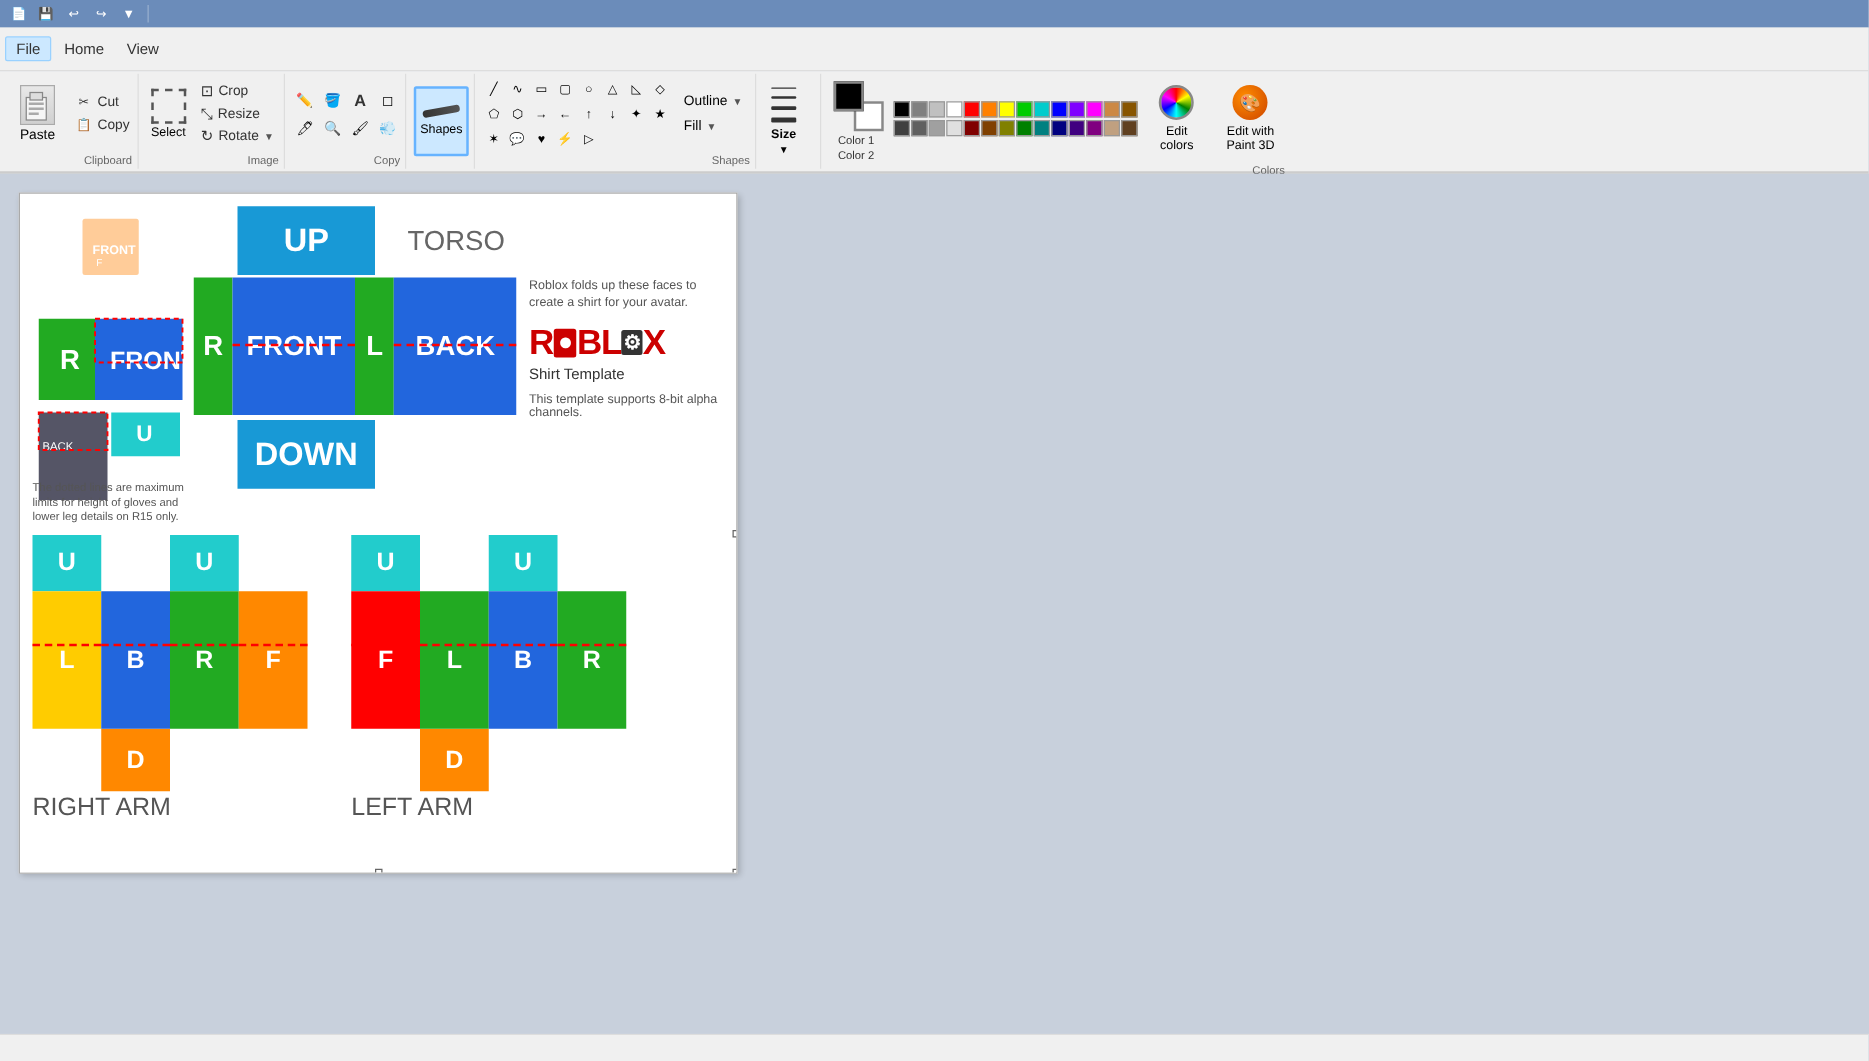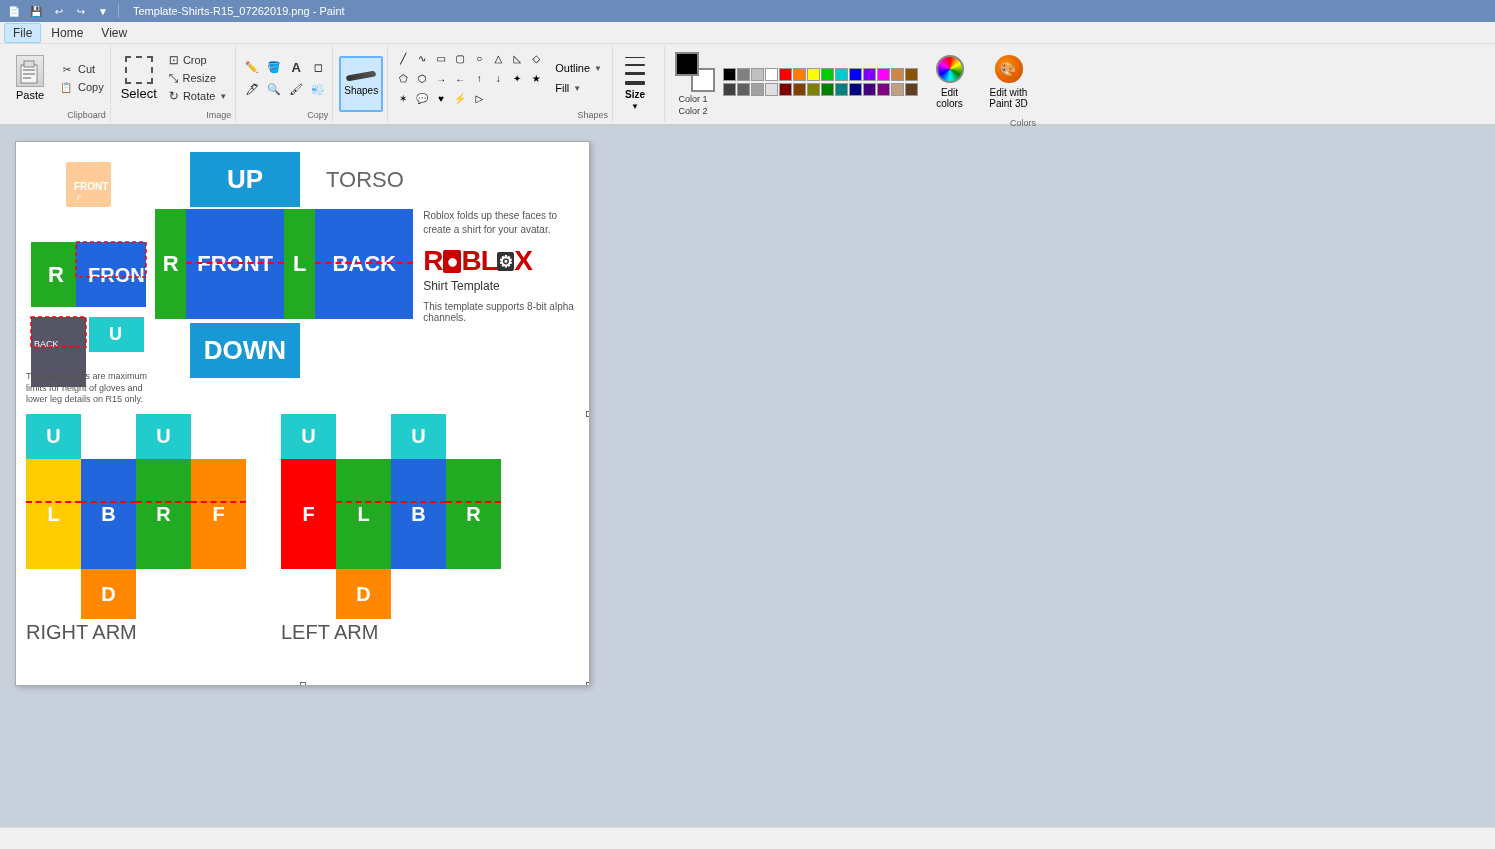--- a/index.html
+++ b/index.html
@@ -1,21 +1,21 @@
 <!DOCTYPE html>
 <html><head>
   <meta charset="utf-8">
   <style>
     * { margin: 0; padding: 0; box-sizing: border-box; }
     body { font-family: 'Segoe UI', Arial, sans-serif; background: #c8d0dc; width: 1495px; height: 849px; overflow: hidden; }
 
     
     .menu-bar {
       background: #f0f0f0;
-      height: 22px;
+      height: 35px;
       display: flex;
       align-items: center;
       border-bottom: 1px solid #ddd;
       padding: 0 4px;
       gap: 2px;
     }
     .menu-item {
       padding: 2px 8px;
       font-size: 12px;
       cursor: pointer;
@@ -346,21 +346,20 @@
 
 <div class="main-layout">
 
   <div class="quick-access">
     <div class="qa-btn">📄</div>
     <div class="qa-btn">💾</div>
     <div class="qa-btn">↩</div>
     <div class="qa-btn">↪</div>
     <div class="qa-btn">▼</div>
     <div class="qa-separator"></div>
-    <div class="qa-title">Template-Shirts-R15_07262019.png - Paint</div>
   </div>
 
   <div class="menu-bar">
     <div class="menu-item active">File</div>
     <div class="menu-item">Home</div>
     <div class="menu-item">View</div>
   </div>
 
   <div class="ribbon">
     <div class="ribbon-content">
@@ -390,21 +389,21 @@
             </div>
           </div>
         </div>
         <div class="ribbon-group-label">Clipboard</div>
       </div>
 
       <div class="ribbon-group">
         <div class="ribbon-group-content">
           <div class="select-btn-large">
             <div class="select-icon"></div>
-            <span style="font-size:13px;">Select</span>
+            <span style="font-size:10px;">Select</span>
           </div>
           <div style="display:flex;flex-direction:column;gap:2px;">
             <div class="img-btn">
               <span style="font-size:12px;">⊡</span>
               <span>Crop</span>
             </div>
             <div class="img-btn">
               <span style="font-size:12px;">⤡</span>
               <span>Resize</span>
             </div>

